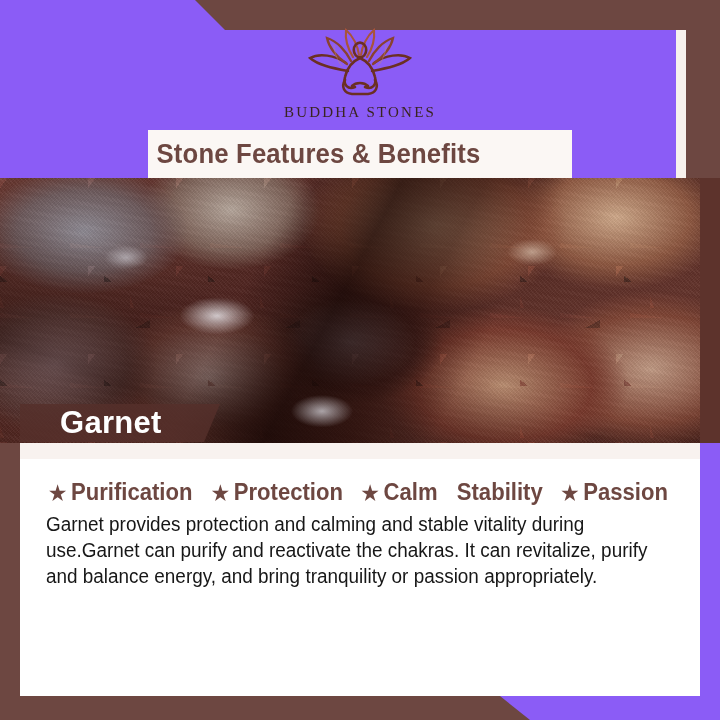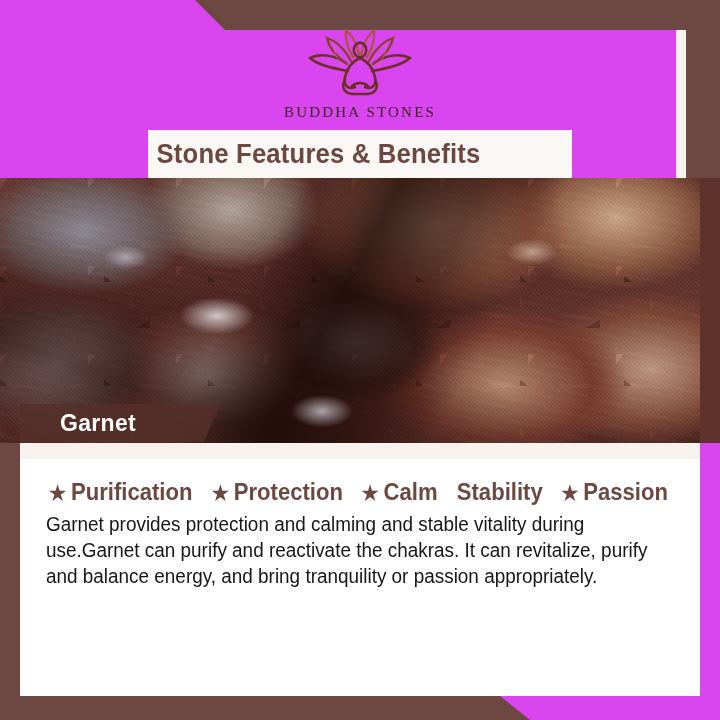--- a/index.html
+++ b/index.html
@@ -5,21 +5,21 @@
   html,body{margin:0;padding:0;}
   body{
     width:720px;height:720px;
     background:#f7f1ed;
     font-family:"Liberation Sans", sans-serif;
     overflow:hidden;
   }
   #page{
     position:relative;
     width:720px;height:720px;
-    background:#d946ef;
+    background:#8b5cf6;
     overflow:hidden;
   }
 
   
   .top-band{
     position:absolute;top:0;left:0;width:720px;height:30px;
     background:#6d4741;
     clip-path:polygon(195px 0, 720px 0, 720px 30px, 225px 30px);
   }
   .right-band{
@@ -136,21 +136,21 @@
   .stone-label{
     position:absolute;left:20px;top:404px;
     height:38px;width:200px;
     background:rgba(86,48,43,.82);
     clip-path:polygon(0 0, 200px 0, 184px 38px, 0 38px);
     display:flex;align-items:center;
   }
   .stone-label span{
     padding-left:40px;
     color:#ffffff;
-    font-size:23px;
+    font-size:31px;
     font-weight:bold;
     letter-spacing:.3px;
   }
 
   
   .card{
     position:absolute;left:20px;top:443px;width:680px;height:253px;
     background:#ffffff;
   }
   .card-top-fade{

